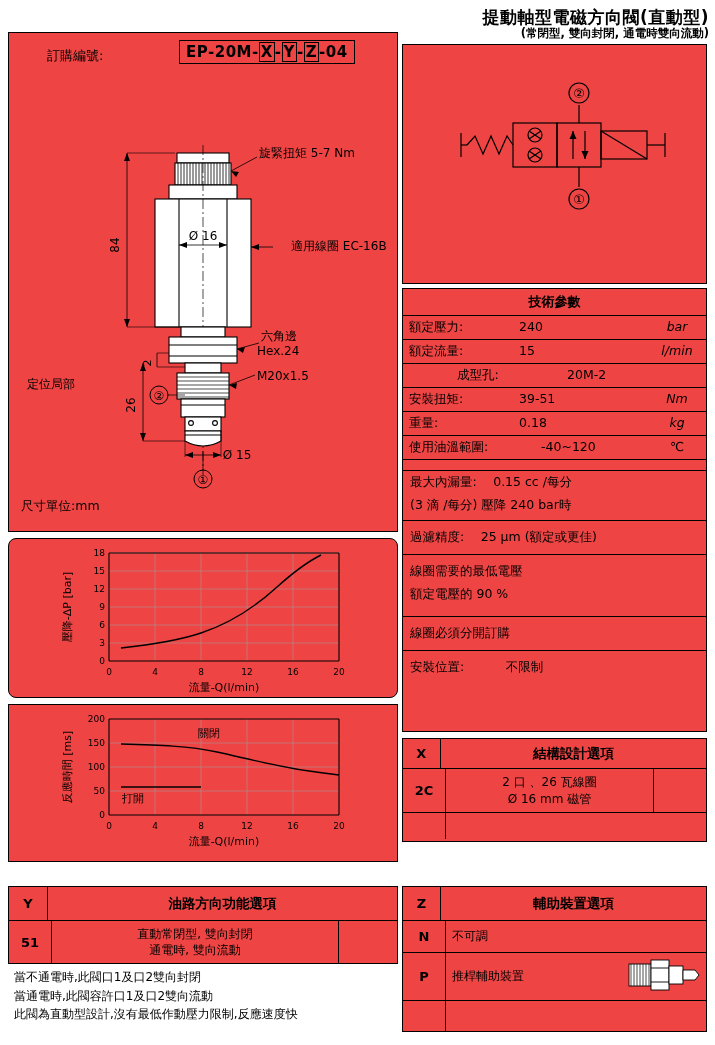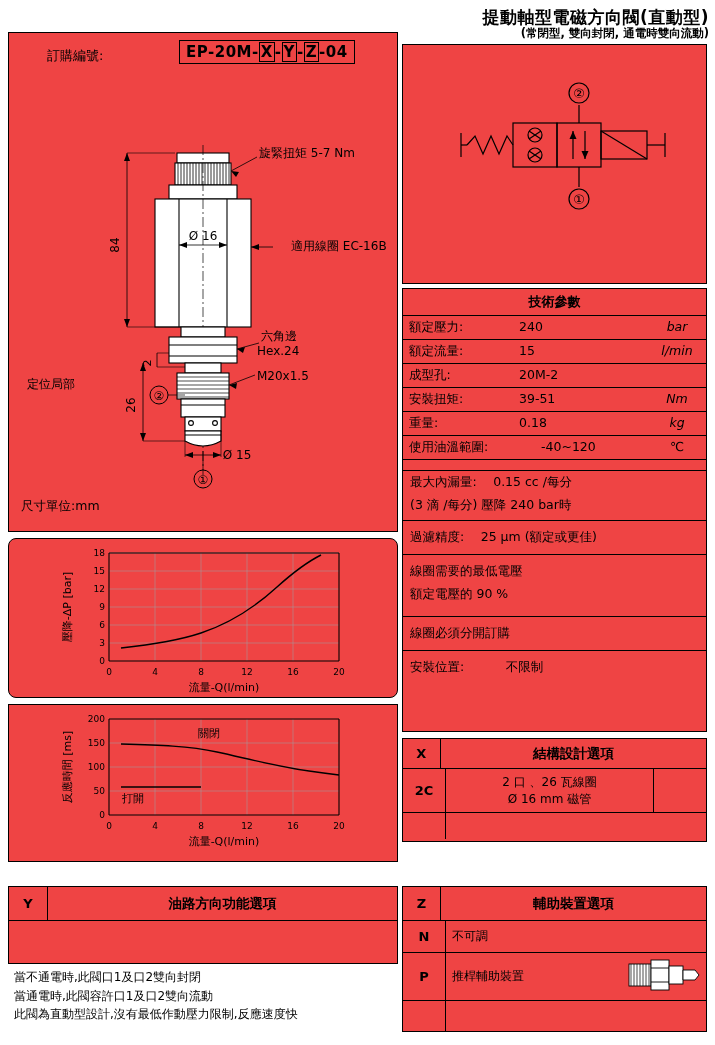--- a/index.html
+++ b/index.html
@@ -266,20 +266,26 @@
       <text x="215" y="140" font-size="11" text-anchor="middle">流量-Q(l/min)</text>
       <text x="62" y="62" font-size="11" text-anchor="middle" transform="rotate(-90 62 62)">反應時間 [ms]</text>
     </svg>
   </div>
 
   <div class="box" style="left:8px;top:886px;width:390px;height:78px;">
     <div class="optrow" style="height:34px;">
       <div class="optcode">Y</div>
       <div class="opthdr">油路方向功能選項</div>
     </div>
+    <div class="optrow" style="height:42px;border-bottom:none;">
+      <div class="optcode">51</div>
+      <div class="optdesc cen" style="display:flex;align-items:center;justify-content:center;border-right:1.2px solid #000;white-space:pre-line;">直動常閉型, 雙向封閉
+通電時, 雙向流動</div>
+      <div style="width:58px;"></div>
+    </div>
   </div>
 
   <div class="notes" style="position:absolute;left:10px;top:966px;width:390px;">
     <div>當不通電時,此閥口1及口2雙向封閉</div>
     <div>當通電時,此閥容許口1及口2雙向流動</div>
     <div>此閥為直動型設計,沒有最低作動壓力限制,反應速度快</div>
   </div>
 
   <div class="box" style="left:402px;top:44px;width:305px;height:240px;">
     <svg width="303" height="238" viewBox="0 0 303 238">
@@ -326,21 +332,21 @@
       <div class="c-label" style="width:104px;">額定壓力:</div>
       <div class="c-val">240</div>
       <div class="c-unit">bar</div>
     </div>
     <div class="tblrow">
       <div class="c-label" style="width:104px;">額定流量:</div>
       <div class="c-val">15</div>
       <div class="c-unit">l/min</div>
     </div>
     <div class="tblrow">
-      <div class="c-label" style="width:104px;">成型孔:</div>
+      <div class="c-label" style="width:104px;margin-left:48px;">成型孔:</div>
       <div class="c-val">20M-2</div>
       <div class="c-unit"></div>
     </div>
     <div class="tblrow">
       <div class="c-label" style="width:104px;">安裝扭矩:</div>
       <div class="c-val">39-51</div>
       <div class="c-unit">Nm</div>
     </div>
     <div class="tblrow">
       <div class="c-label" style="width:104px;">重量:</div>

